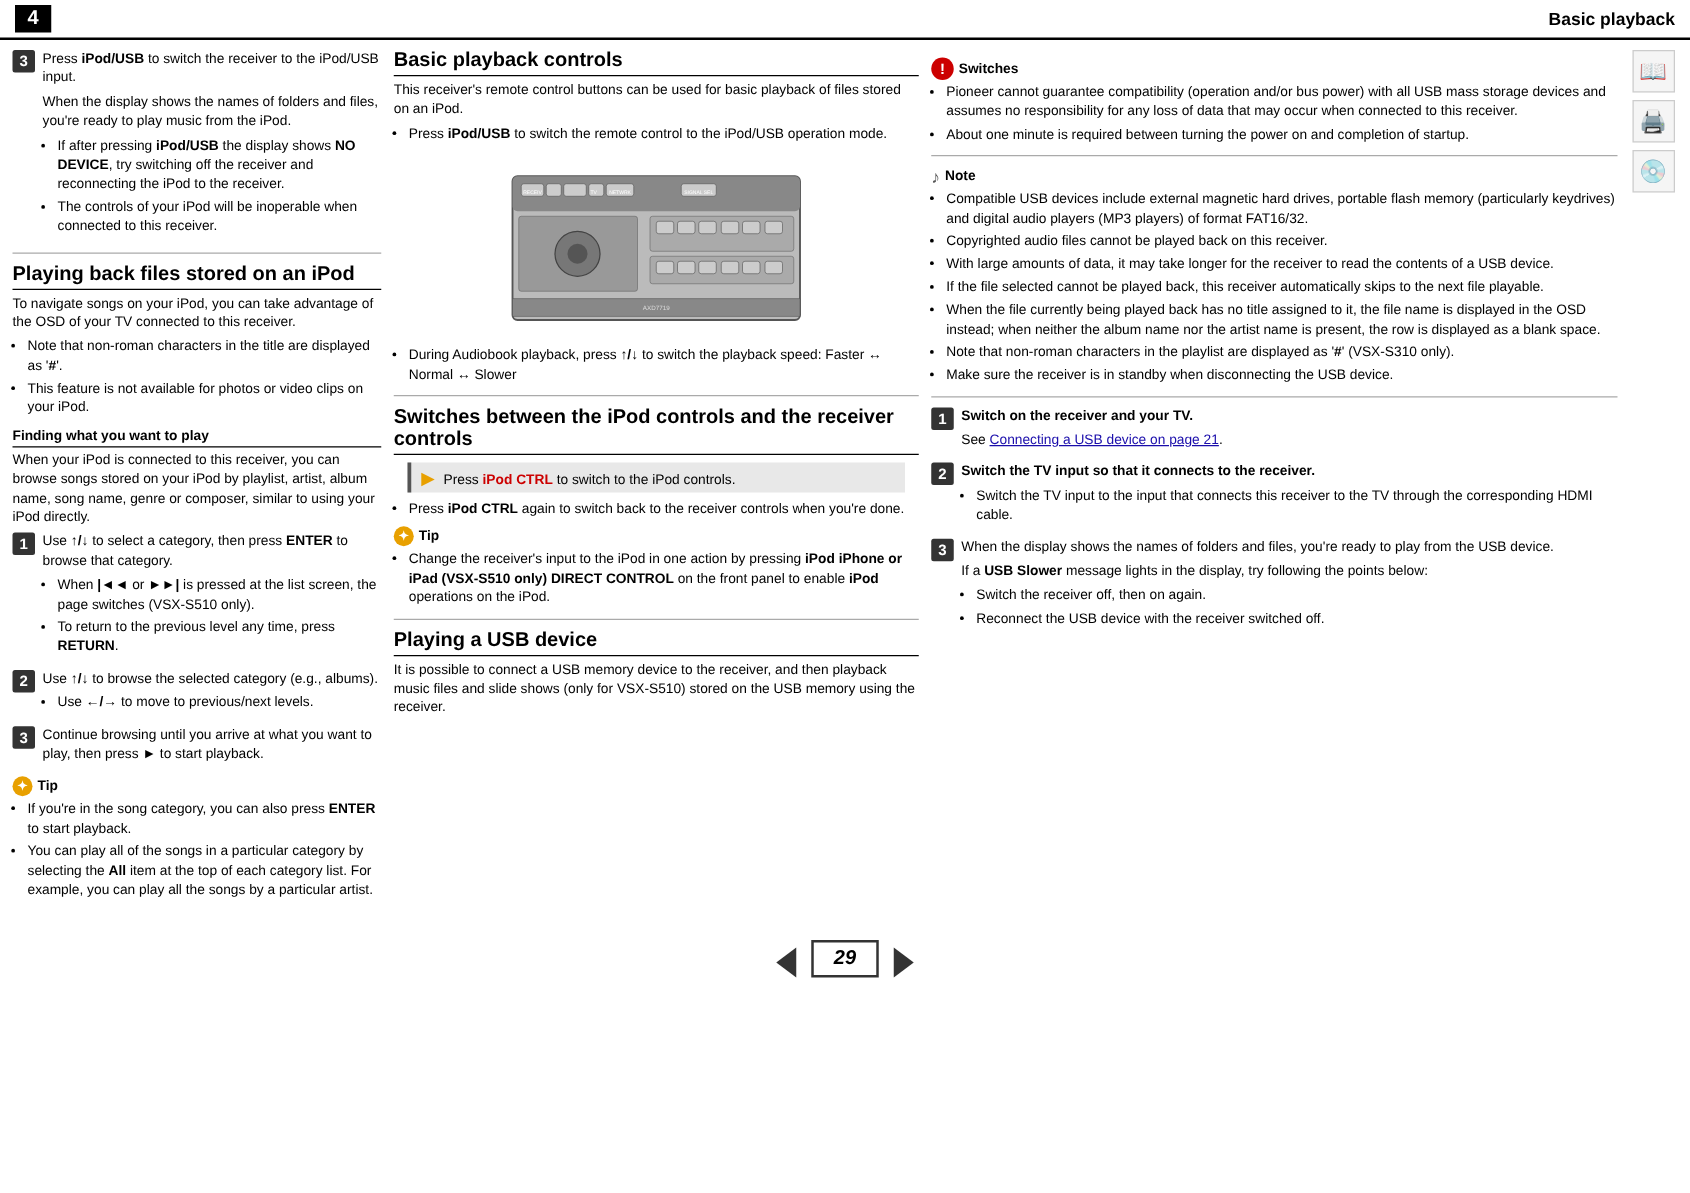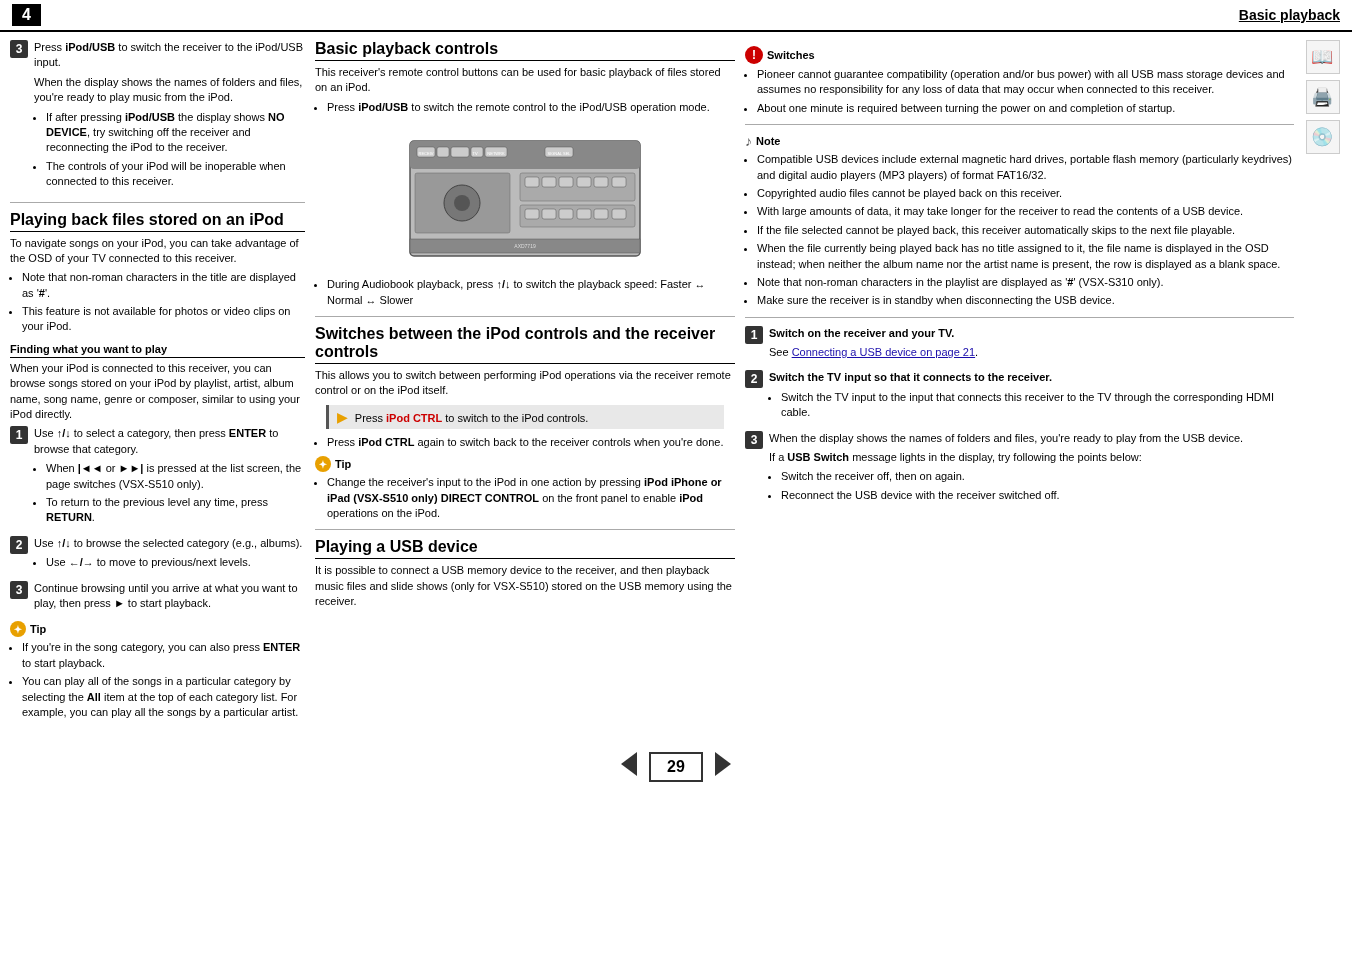--- a/index.html
+++ b/index.html
@@ -26,21 +26,20 @@
       background: #000;
       color: #fff;
       font-weight: bold;
       font-size: 16px;
       padding: 2px 10px;
       display: inline-block;
     }
     .page-title-header {
       font-size: 14px;
       font-weight: bold;
-      text-decoration: underline;
     }
 
     
     .main-content {
       display: flex;
       padding: 8px 10px;
       gap: 10px;
     }
 
     
@@ -152,25 +151,26 @@
       padding: 4px 8px;
       margin: 6px 11px;
       font-size: 11px;
     }
 
     bold, b { font-weight: bold; text-align: right; }
 
     
     .page-nav {
       display: flex;
-      align-items: flex-start;
+      align-items: flex-end;
       justify-content: center;
       gap: 12px;
       margin-top: 10px;
       padding: 8px;
+      font-style: italic;
     }
     .nav-arrow {
       width: 0;
       height: 0;
     }
     .nav-arrow-left {
       border-top: 12px solid transparent;
       border-bottom: 12px solid transparent;
       border-right: 16px solid #333;
     }
@@ -357,21 +357,20 @@
     </div>
 
     <ul>
       <li>During Audiobook playback, press <b>↑/↓</b> to switch the playback speed: Faster ↔ Normal ↔ Slower</li>
     </ul>
 
     <hr class="divider-line">
 
     <div>
       <div class="section-heading">Switches between the iPod controls and the receiver controls</div>
-      <p>This allows you to switch between performing iPod operations via the receiver remote control or on the iPod itself.</p>
     </div>
 
     <div class="press-box">
       <span style="color:#e8a000; font-size:14px; margin-right:4px;">▶</span>
       <span>Press <b style="color:#c00;">iPod CTRL</b> to switch to the iPod controls.</span>
     </div>
     <ul>
       <li>Press <b>iPod CTRL</b> again to switch back to the receiver controls when you're done.</li>
     </ul>
 
@@ -442,21 +441,21 @@
         <ul>
           <li>Switch the TV input to the input that connects this receiver to the TV through the corresponding HDMI cable.</li>
         </ul>
       </div>
     </div>
 
     <div class="step">
       <div class="step-num">3</div>
       <div class="step-content">
         <p>When the display shows the names of folders and files, you're ready to play from the USB device.</p>
-        <p>If a <b>USB Switch</b> message lights in the display, try following the points below:</p>
+        <p>If a <b>USB Slower</b> message lights in the display, try following the points below:</p>
         <ul>
           <li>Switch the receiver off, then on again.</li>
           <li>Reconnect the USB device with the receiver switched off.</li>
         </ul>
       </div>
     </div>
 
   </div>
 
   <div class="right-sidebar">

